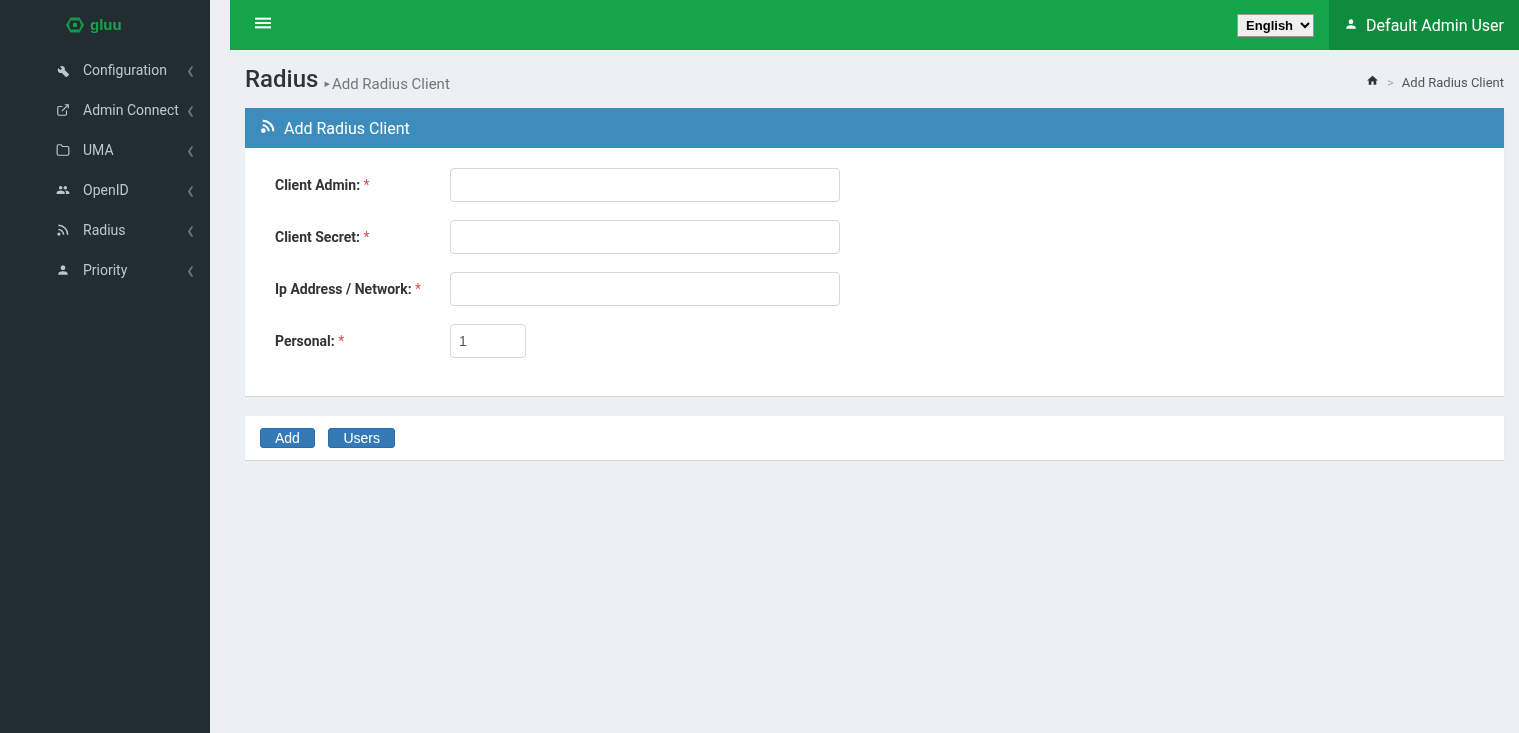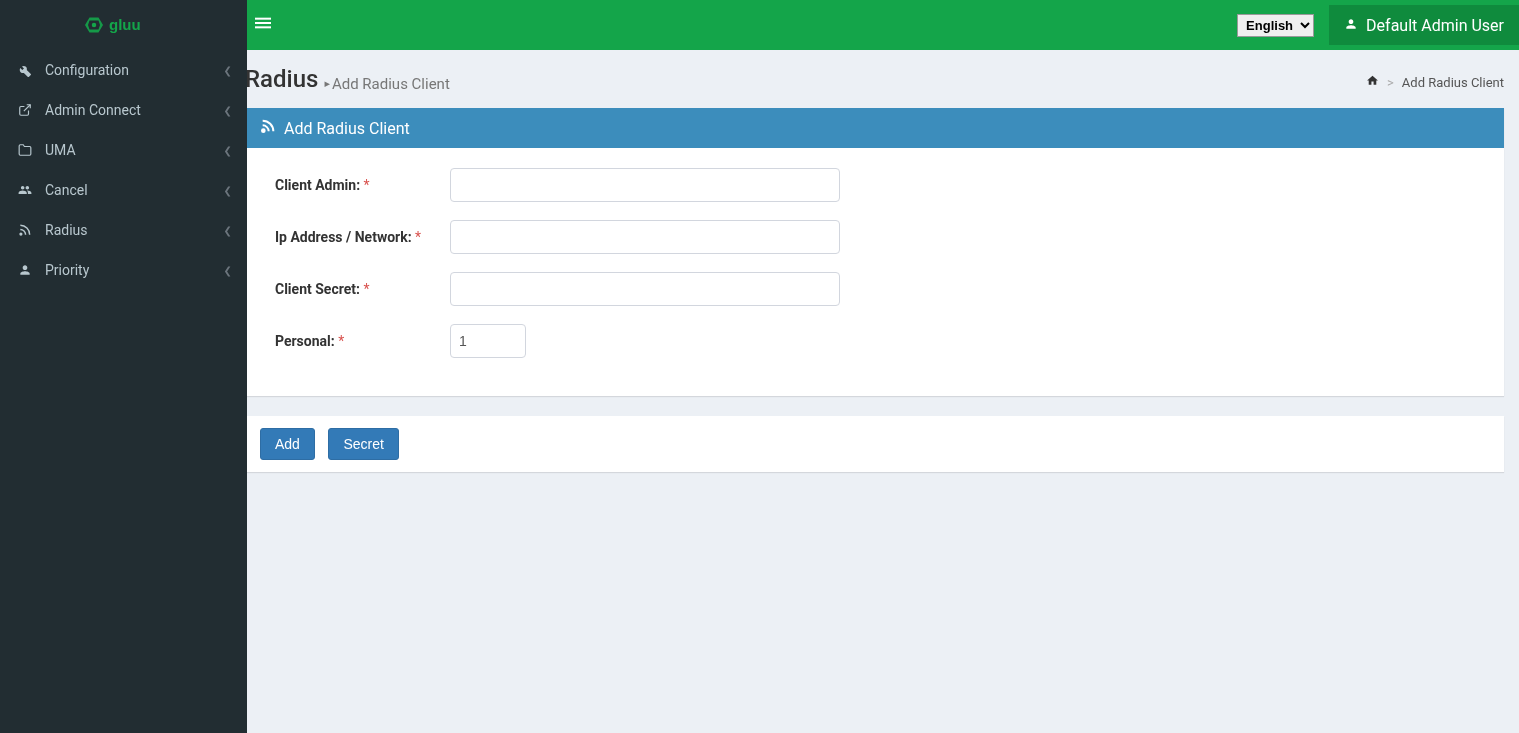--- a/index.html
+++ b/index.html
@@ -1,32 +1,32 @@
 <!DOCTYPE html>
 <html><head>
   <meta charset="utf-8">
   <style>
     * { box-sizing: border-box; margin: 0; padding: 0; }
     body { font-family: -apple-system, BlinkMacSystemFont, "Segoe UI", Roboto, "Helvetica Neue", Arial, sans-serif; font-size: 14px; color: #333; background: #ecf0f5; }
     
-    .sidebar { position: fixed; left: 0; top: 0; bottom: 0; width: 247px; background: #222d32; color: #b8c7ce; }
+    .sidebar { position: fixed; left: 0; top: 0; bottom: 0; width: 210px; background: #222d32; color: #b8c7ce; }
     .sidebar-logo { height: 50px; display: flex; align-items: center; justify-content: center; }
     .sidebar-logo svg { height: 24px; }
     .sidebar-menu { list-style: none; }
-    .sidebar-menu li { position: relative; }
+    .sidebar-menu li { position: relative; padding-left: 38px; }
     .sidebar-menu a { display: flex; align-items: center; padding: 12px 15px; color: #b8c7ce; text-decoration: none; }
     .menu-icon { width: 20px; margin-right: 10px; display: inline-flex; justify-content: center; }
     .menu-chevron { position: absolute; right: 15px; top: 50%; transform: translateY(-50%); font-size: 10px; color: #6c757d; }
 
     .main { margin-left: 230px; min-height: 100vh; }
     .topbar { height: 50px; background: #14a54a; display: flex; align-items: center; padding: 6px 15px; color: #fff; }
     .topbar-toggle { background: none; border: none; color: #fff; font-size: 16px; cursor: pointer; padding: 5px 10px; }
     .topbar-spacer { flex: 1; }
     .topbar-lang { background: #efefef; border: 1px solid #999; color: #000; font-weight: bold; padding: 2px 4px; font-size: 13px; margin-right: 15px; }
-    .topbar-user { display: flex; align-items: center; background: #0f8b3d; height: 40px; padding: 0 15px; margin-right: -15px; color: #fff; font-size: 16px; }
+    .topbar-user { display: flex; align-items: center; background: #0f8b3d; height: 50px; padding: 0 15px; margin-right: -15px; color: #fff; font-size: 16px; }
     .topbar-user .user-icon { margin-right: 8px; }
 
     .content-header { padding: 15px; display: flex; align-items: baseline; }
     .content-header h1 { font-size: 24px; font-weight: 500; color: #333; }
     .content-header .subtitle { color: #777; font-size: 15px; margin-left: 6px; display: inline-flex; align-items: center; }
     .content-header .subtitle .caret { margin-right: 2px; font-size: 11px; }
     .breadcrumb { margin-left: auto; display: flex; align-items: center; font-size: 13px; color: #555; }
     .breadcrumb .sep { margin: 0 8px; color: #aaa; }
     .breadcrumb a { color: #555; text-decoration: none; }
 
@@ -37,21 +37,21 @@
     .box-body { padding: 20px 15px; }
 
     .form-group { display: flex; align-items: center; margin-bottom: 18px; }
     .form-label { width: 190px; padding-left: 15px; font-weight: bold; color: #333; }
     .form-label .req { color: #d9534f; font-weight: normal; }
     .form-control { flex: 0 0 390px; max-width: 390px; }
     .form-input { width: 100%; height: 34px; padding: 6px 12px; background: #fff; border: 1px solid #d2d6de; border-radius: 4px; font-size: 14px; color: #555; }
     .form-number { width: 76px; height: 34px; padding: 4px 8px; background: #fff; border: 1px solid #d2d6de; border-radius: 4px; font-size: 14px; color: #555; }
 
     .box-actions { background: #fff; padding: 12px 15px; box-shadow: 0 1px 1px rgba(0,0,0,0.1); }
-    .btn { display: inline-block; padding: 7px 14px; border-radius: 3px; font-size: 14px; cursor: pointer; border: 1px solid transparent; color: #fff; }
+    .btn { display: inline-block; padding: 1px 14px; border-radius: 3px; font-size: 14px; cursor: pointer; border: 1px solid transparent; color: #fff; }
     .btn-primary { background: #337ab7; border-color: #2e6da4; }
     .btn + .btn { margin-left: 10px; }
   </style>
 </head>
 <body>
 
 <div class="sidebar">
   <div class="sidebar-logo">
     <svg viewBox="0 0 120 32" width="90" height="24">
       <g fill="#14a54a">
@@ -97,21 +97,21 @@
         <span class="menu-chevron">❮</span>
       </a>
     </li>
     <li>
       <a href="#">
         <span class="menu-icon">
           <svg width="14" height="14" viewBox="0 0 24 24" fill="#b8c7ce">
               <path d="M16 11c1.66 0 3-1.34 3-3s-1.34-3-3-3-3 1.34-3 3 1.34 3 3 3zm-8 0c1.66 0 3-1.34 3-3S9.66 5 8 5 5 6.34 5 8s1.34 3 3 3zm0 2c-2.33 0-7 1.17-7 3.5V19h14v-2.5c0-2.33-4.67-3.5-7-3.5zm8 0c-.29 0-.62.02-.97.05 1.16.84 1.97 1.97 1.97 3.45V19h6v-2.5c0-2.33-4.67-3.5-7-3.5z"></path>
             </svg>
         </span>
-        <span>Cancel</span>
+        <span>OpenID</span>
         <span class="menu-chevron">❮</span>
       </a>
     </li>
     <li>
       <a href="#">
         <span class="menu-icon">
           <svg width="14" height="14" viewBox="0 0 24 24" fill="none" stroke="#b8c7ce" stroke-width="2.5">
               <path d="M4 11a9 9 0 0 1 9 9"></path>
               <path d="M4 4a16 16 0 0 1 16 16"></path>
               <circle cx="5" cy="19" r="1.5" fill="#b8c7ce"></circle>
@@ -191,43 +191,43 @@
         <div class="form-group">
           <label class="form-label">
             <span>Client Admin:</span> <span class="req">*</span>
           </label>
           <div class="form-control">
             <input type="text" class="form-input" value="" style="">
           </div>
         </div>
         <div class="form-group">
           <label class="form-label">
-            <span>Ip Address / Network:</span> <span class="req">*</span>
+            <span>Client Secret:</span> <span class="req">*</span>
           </label>
           <div class="form-control">
             <input type="text" class="form-input" value="" style="">
           </div>
         </div>
         <div class="form-group">
           <label class="form-label">
-            <span>Client Secret:</span> <span class="req">*</span>
+            <span>Ip Address / Network:</span> <span class="req">*</span>
           </label>
           <div class="form-control">
             <input type="text" class="form-input" value="" style="">
           </div>
         </div>
         <div class="form-group">
           <label class="form-label">
             <span>Personal:</span> <span class="req">*</span>
           </label>
           <div>
             <input type="number" class="form-number" value="1" style="">
           </div>
         </div>
       </div>
     </div>
 
     <div class="box-actions">
       <button class="btn btn-primary">Add</button>
-      <button class="btn btn-primary">Secret</button>
+      <button class="btn btn-primary">Users</button>
     </div>
   </div>
 </div>
 
 </body></html>

